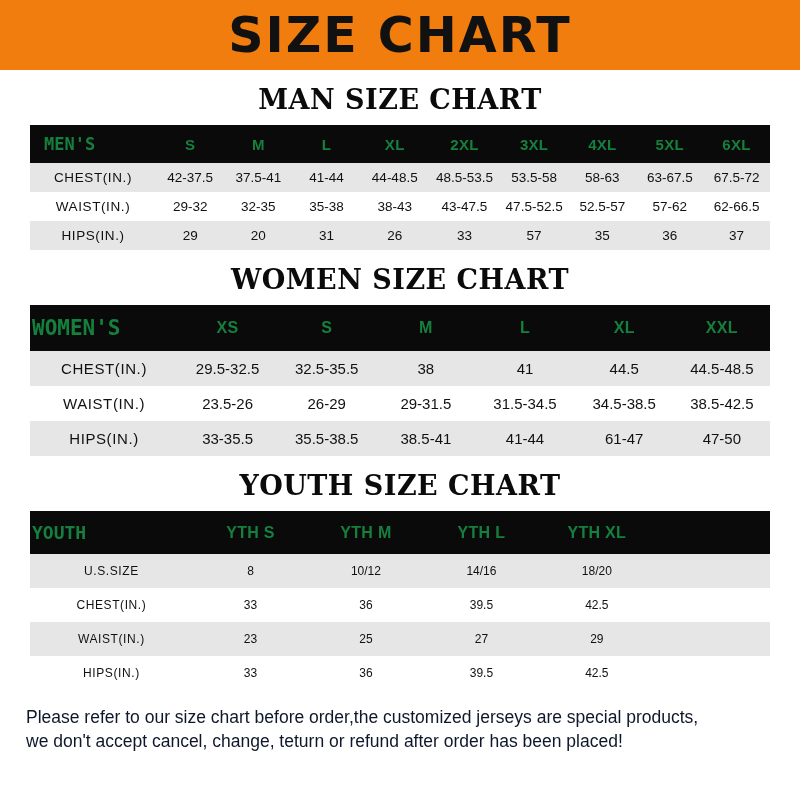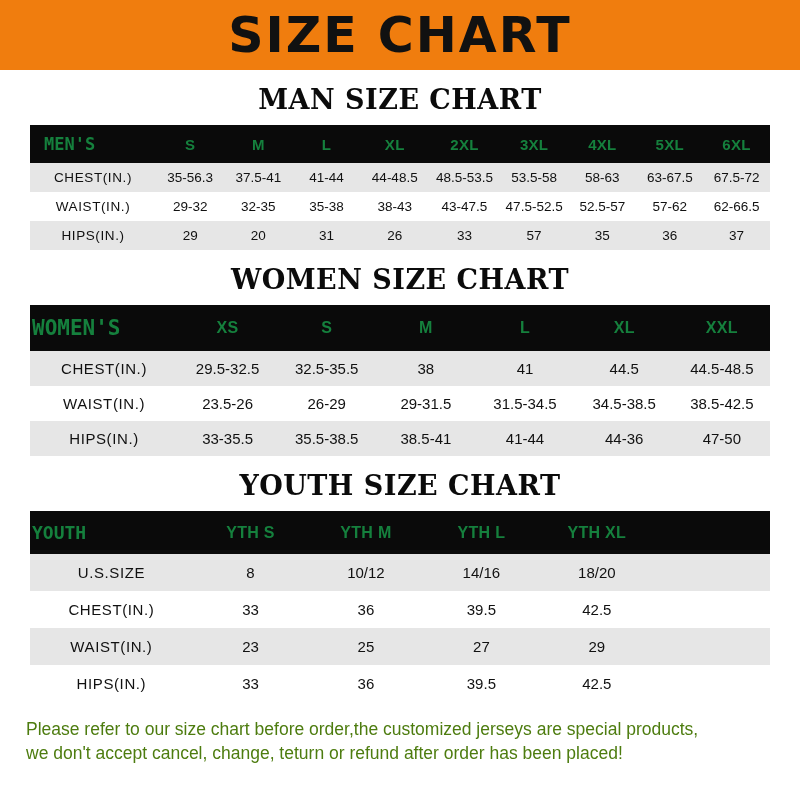--- a/index.html
+++ b/index.html
@@ -96,39 +96,39 @@
   }
   
   #youth-table thead th {
     font-size: 16px;
     padding: 11px 2px;
   }
   #youth-table thead th.rowhead {
     font-size: 18px;
   }
   #youth-table tbody td {
-    font-size: 15px;
+    font-size: 12px;
     padding: 10px 2px;
   }
   
   #women-table thead th {
     font-size: 16px;
     padding: 11px 2px;
   }
   #women-table thead th.rowhead {
     font-size: 21px;
   }
   #women-table tbody td {
     font-size: 15px;
     padding: 9px 2px;
   }
   
   .footer-note {
     padding: 16px 26px 0 26px;
-    color: #4d7c0f;
+    color: #0f172a;
     font-size: 17.5px;
     line-height: 1.35;
     font-family: "Liberation Sans", sans-serif;
   }
   .footer-note div {
     white-space: nowrap;
   }
 </style>
 </head>
 <body>
@@ -164,21 +164,21 @@
           <th>2XL</th>
           <th>3XL</th>
           <th>4XL</th>
           <th>5XL</th>
           <th>6XL</th>
         </tr>
       </thead>
       <tbody>
         <tr class="band-light">
           <td class="rowhead">CHEST(IN.)</td>
-          <td>35-56.3</td>
+          <td>42-37.5</td>
           <td>37.5-41</td>
           <td>41-44</td>
           <td>44-48.5</td>
           <td>48.5-53.5</td>
           <td>53.5-58</td>
           <td>58-63</td>
           <td>63-67.5</td>
           <td>67.5-72</td>
         </tr>
         <tr class="band-white">
@@ -250,21 +250,21 @@
           <td>31.5-34.5</td>
           <td>34.5-38.5</td>
           <td>38.5-42.5</td>
         </tr>
         <tr class="band-light">
           <td class="rowhead">HIPS(IN.)</td>
           <td>33-35.5</td>
           <td>35.5-38.5</td>
           <td>38.5-41</td>
           <td>41-44</td>
-          <td>44-36</td>
+          <td>61-47</td>
           <td>47-50</td>
         </tr>
       </tbody>
     </table>
   </div>
 
   <div class="section">
     <div class="section-title">YOUTH SIZE CHART</div>
     <table class="size-table" id="youth-table">
       <colgroup>

